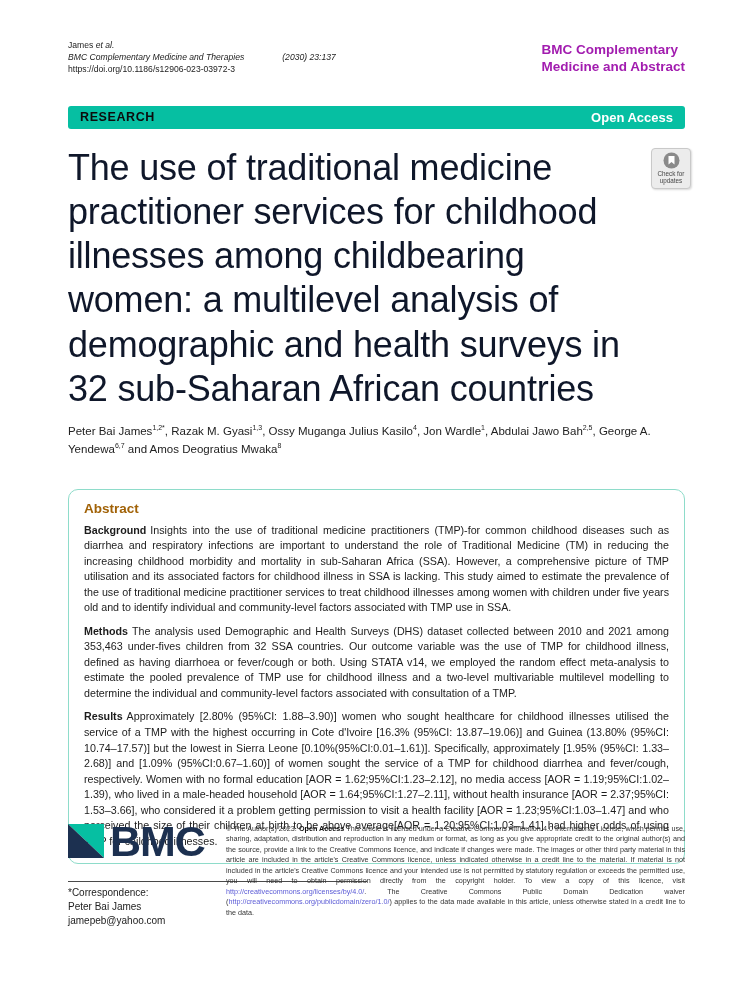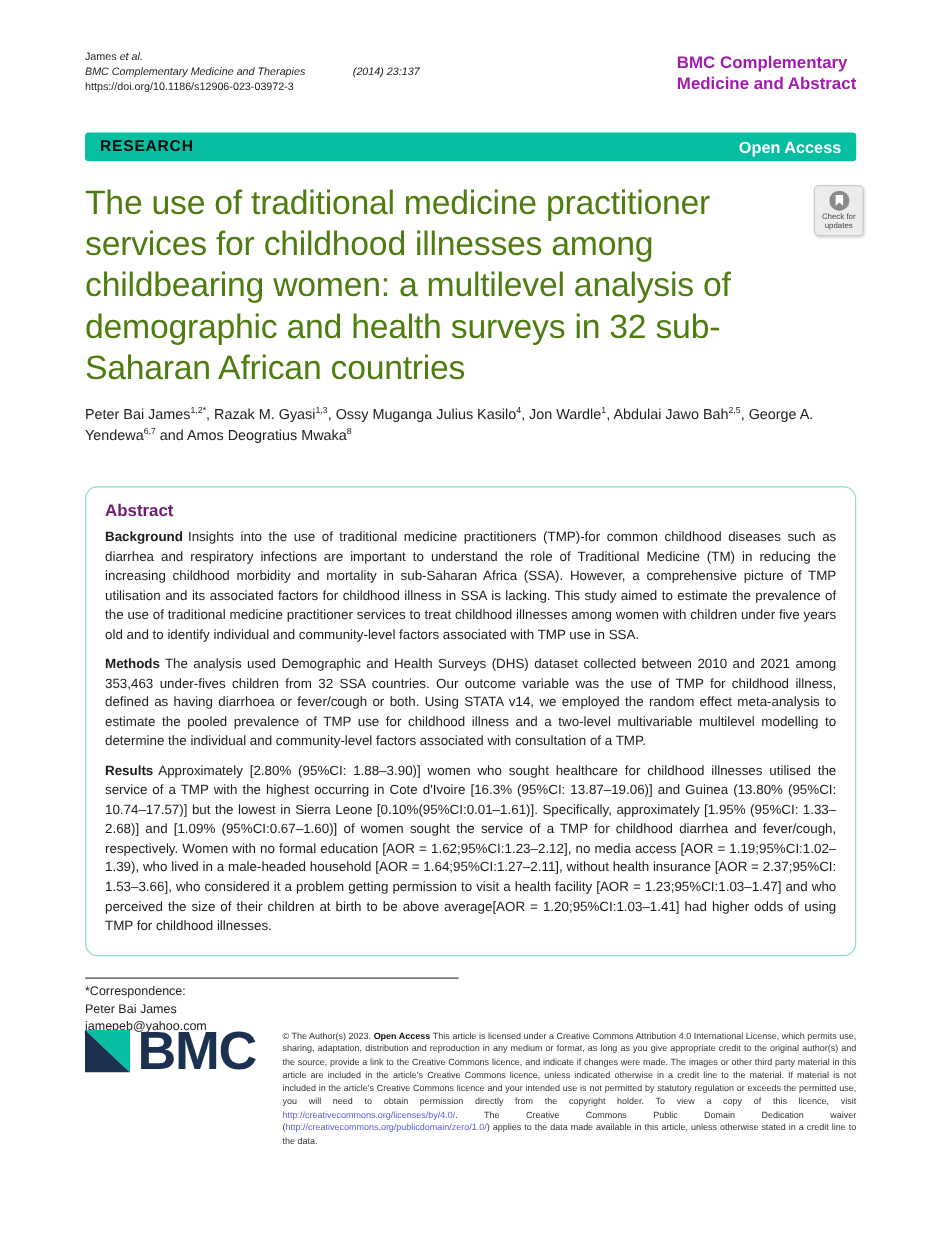--- a/index.html
+++ b/index.html
@@ -14,32 +14,32 @@
   .cite .r1 em { font-style:italic; }
   .jname { font-size:13.5px; font-weight:700; line-height:1.28; color:#a21caf; text-align:left; }
 
   
   .banner { margin-top:30px; height:23px; border-radius:3px; display:flex; align-items:center; justify-content:space-between; padding:0 12px; }
   .banner .rtype { font-size:12.5px; font-weight:700; letter-spacing:.6px; color:#0c0c0c; }
   .banner .oa { font-size:13px; font-weight:700; color:#fff; }
 
   
   .title-wrap { position:relative; margin-top:17px; }
-  h1.title { font-size:27px; font-weight:400; line-height:1.23; color:#4d7c0f; max-width:588px; letter-spacing:-0.2px; }
+  h1.title { font-size:36px; font-weight:400; line-height:1.23; color:#0f172a; max-width:588px; letter-spacing:-0.2px; }
   .chk { position:absolute; top:2px; right:-6px; width:40px; padding:3px 2px 3px 2px; background:#ececec; border:1px solid #c9c9c9; border-radius:4px; text-align:center; box-shadow:1px 1px 2px rgba(0,0,0,.15); }
   .chk svg { display:block; margin:0 auto 1px auto; }
   .chk .t { font-size:6.3px; line-height:1.25; color:#444; }
 
   
   .authors { margin-top:12px; font-size:11.5px; line-height:1.55; color:#222; max-width:600px; }
   .authors sup { font-size:7px; }
 
   
   .abs { margin-top:30px; border:1.5px solid #8edcca; border-radius:10px; padding:11px 15px 14px 15px; }
-  .abs h2 { font-size:13.5px; font-weight:700; margin-bottom:7px; color:#701a75; }
+  .abs h2 { font-size:13.5px; font-weight:700; margin-bottom:7px; color:#a16207; }
   .abs p { font-size:10.7px; line-height:1.45; text-align:justify; margin-bottom:8px; color:#1c1c1c; }
   .abs p:last-child { margin-bottom:0; }
   .abs p b { font-weight:700; padding-right:4px; }
 
   
   .corr-rule { margin-top:17px; width:299px; border-top:1px solid #4a4a4a; }
   .corr { margin-top:4px; font-size:10px; line-height:1.4; color:#222; }
 
   
   .foot { position:absolute; left:68px; right:68px; top:824px; display:flex; align-items:flex-start; }
@@ -53,21 +53,21 @@
 </head>
 <body>
 
 <div class="page">
 
   <div class="hdr">
     <div class="cite">
       <div class="r1"><span>James </span><em>et al.</em></div>
       <div class="row2">
         <span>BMC Complementary Medicine and Therapies</span>
-        <span>(2014) 23:137</span>
+        <span>(2030) 23:137</span>
       </div>
       <div>https://doi.org/10.1186/s12906-023-03972-3</div>
     </div>
     <div class="jname">
       <div>BMC Complementary</div>
       <div>Medicine and Abstract</div>
     </div>
   </div>
 
   <div class="banner" id="banner" style="background: rgb(6, 191, 162); gap: 24px;">

